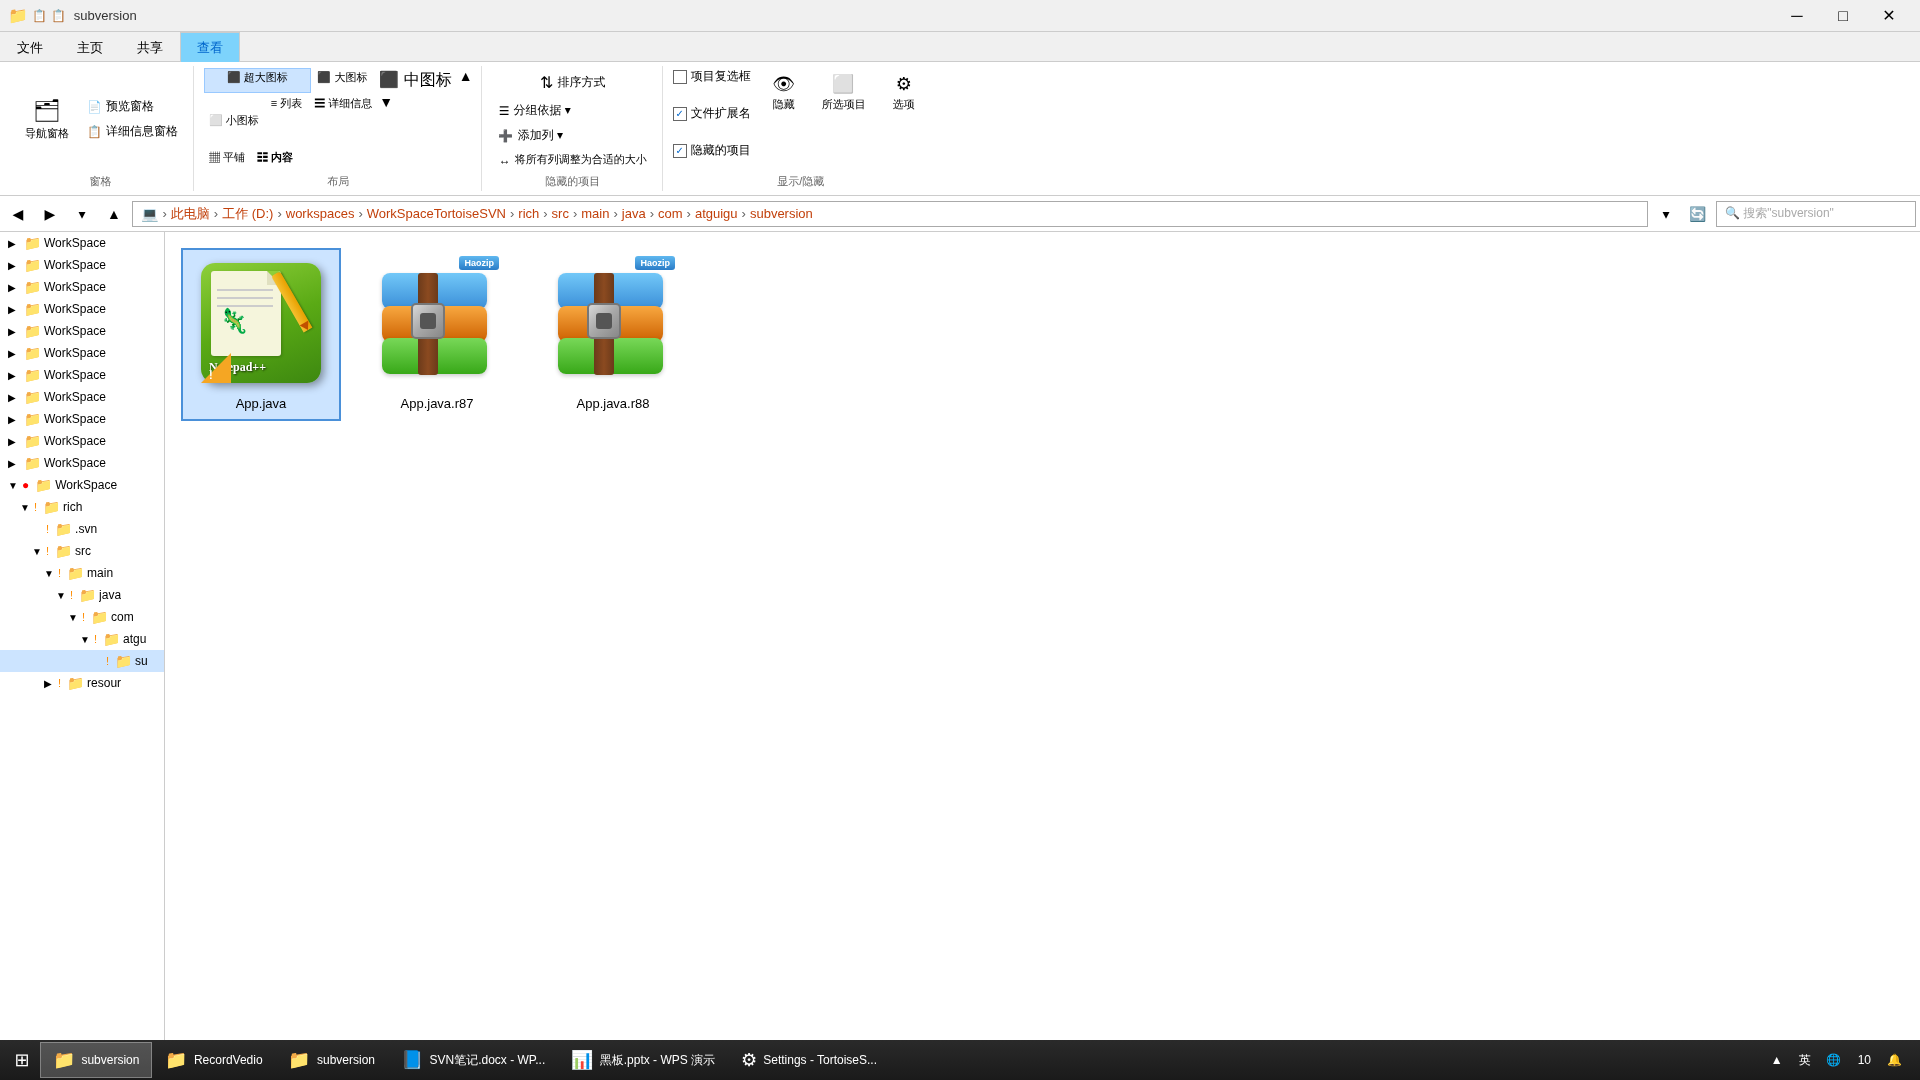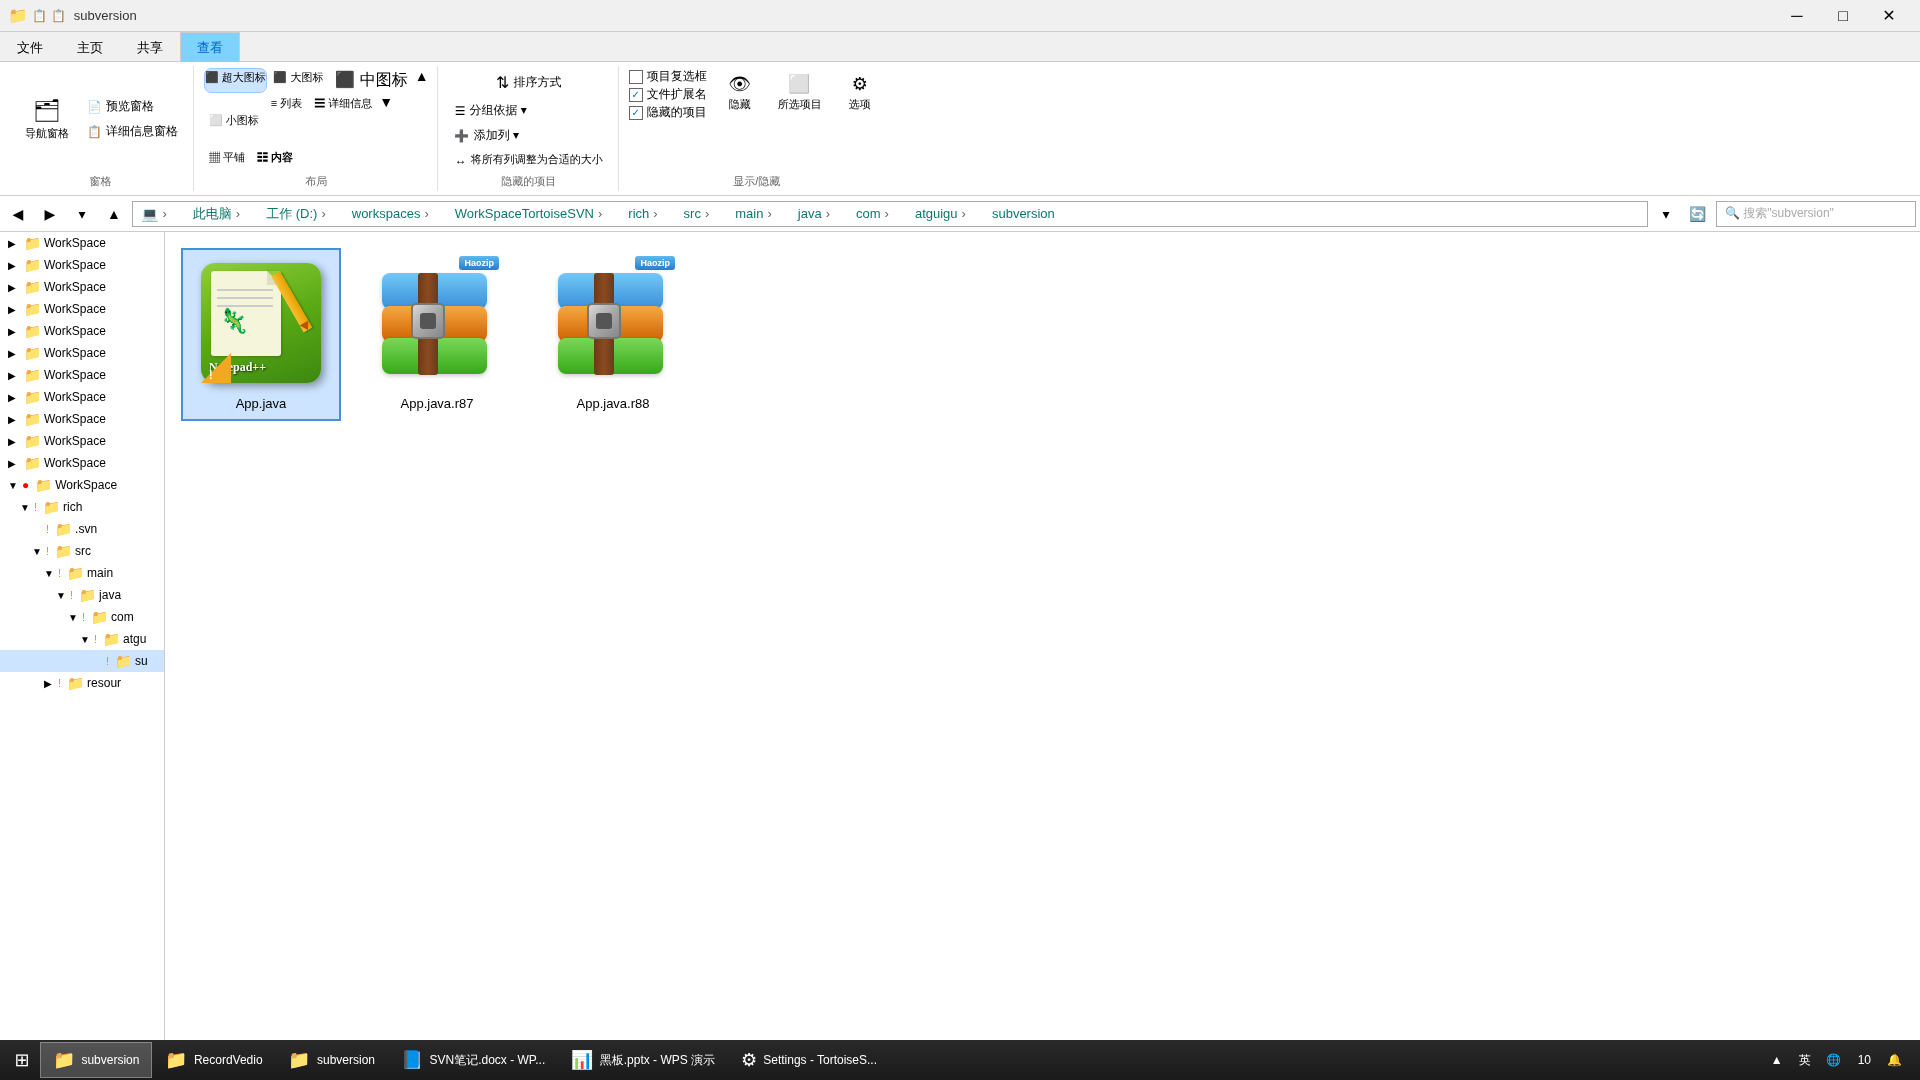--- a/index.html
+++ b/index.html
@@ -128,24 +128,23 @@
       border: 1px solid #aaa;
       display: flex;
       align-items: center;
       padding: 0 8px;
       font-size: 13px;
       background: white;
       gap: 4px;
       overflow: hidden;
     }
     .path-segment {
-      color: #0f766e;
+      color: #c2410c;
       cursor: pointer;
       white-space: nowrap;
-      margin-left: 22px;
     }
     .path-sep { color: #666; }
     .search-box {
       width: 200px;
       height: 26px;
       border: 1px solid #aaa;
       padding: 0 8px;
       font-size: 12px;
       display: flex;
       align-items: center;
@@ -309,21 +308,21 @@
             <span>详细信息窗格</span>
         </div>
       </div>
     </div>
     <div class="ribbon-group-label">窗格</div>
   </div>
 
   <div class="ribbon-group">
     <div style="display:flex; flex-direction:column; gap:1px; flex:1;">
       <div style="display:flex; gap:2px;">
-        <div class="view-option active" style="font-size:11px; padding:1px 0;border-radius:7px;">⬛ 超大图标</div>
+        <div class="view-option active" style="font-size:11px; padding:1px 22px;">⬛ 超大图标</div>
         <div class="view-option" style="font-size:11px; padding:1px 4px;">⬛ 大图标</div>
         <div class="view-option" style="font-size:16px; padding:1px 4px;">⬛ 中图标</div>
         <span style="font-size:14px; cursor:pointer;">▲</span>
       </div>
       <div style="display:flex; gap:2px;">
         <div class="view-option" style="font-size:11px; padding:18px 4px;">⬜ 小图标</div>
         <div class="view-option" style="font-size:11px; padding:1px 4px;">≡ 列表</div>
         <div class="view-option" style="font-size:11px; padding:1px 4px;">☰ 详细信息</div>
         <span style="font-size:14px; cursor:pointer;">▼</span>
       </div>
@@ -352,21 +351,21 @@
       <div class="ribbon-btn-small">
         <span>↔</span>
           <span style="font-size:11px;">将所有列调整为合适的大小</span>
       </div>
     </div>
     <div class="ribbon-group-label">隐藏的项目</div>
   </div>
 
   <div class="ribbon-group">
     <div style="display:flex; gap:8px;">
-      <div style="display:flex; flex-direction:column; gap:1px;align-items:center;">
+      <div style="display:flex; flex-direction:column; gap:20px;align-items:center;">
         <div class="checkbox-row">
           <div class="cb"></div>
           <span>项目复选框</span>
         </div>
         <div class="checkbox-row">
           <div class="cb checked"></div>
           <span>文件扩展名</span>
         </div>
         <div class="checkbox-row">
           <div class="cb checked"></div>

